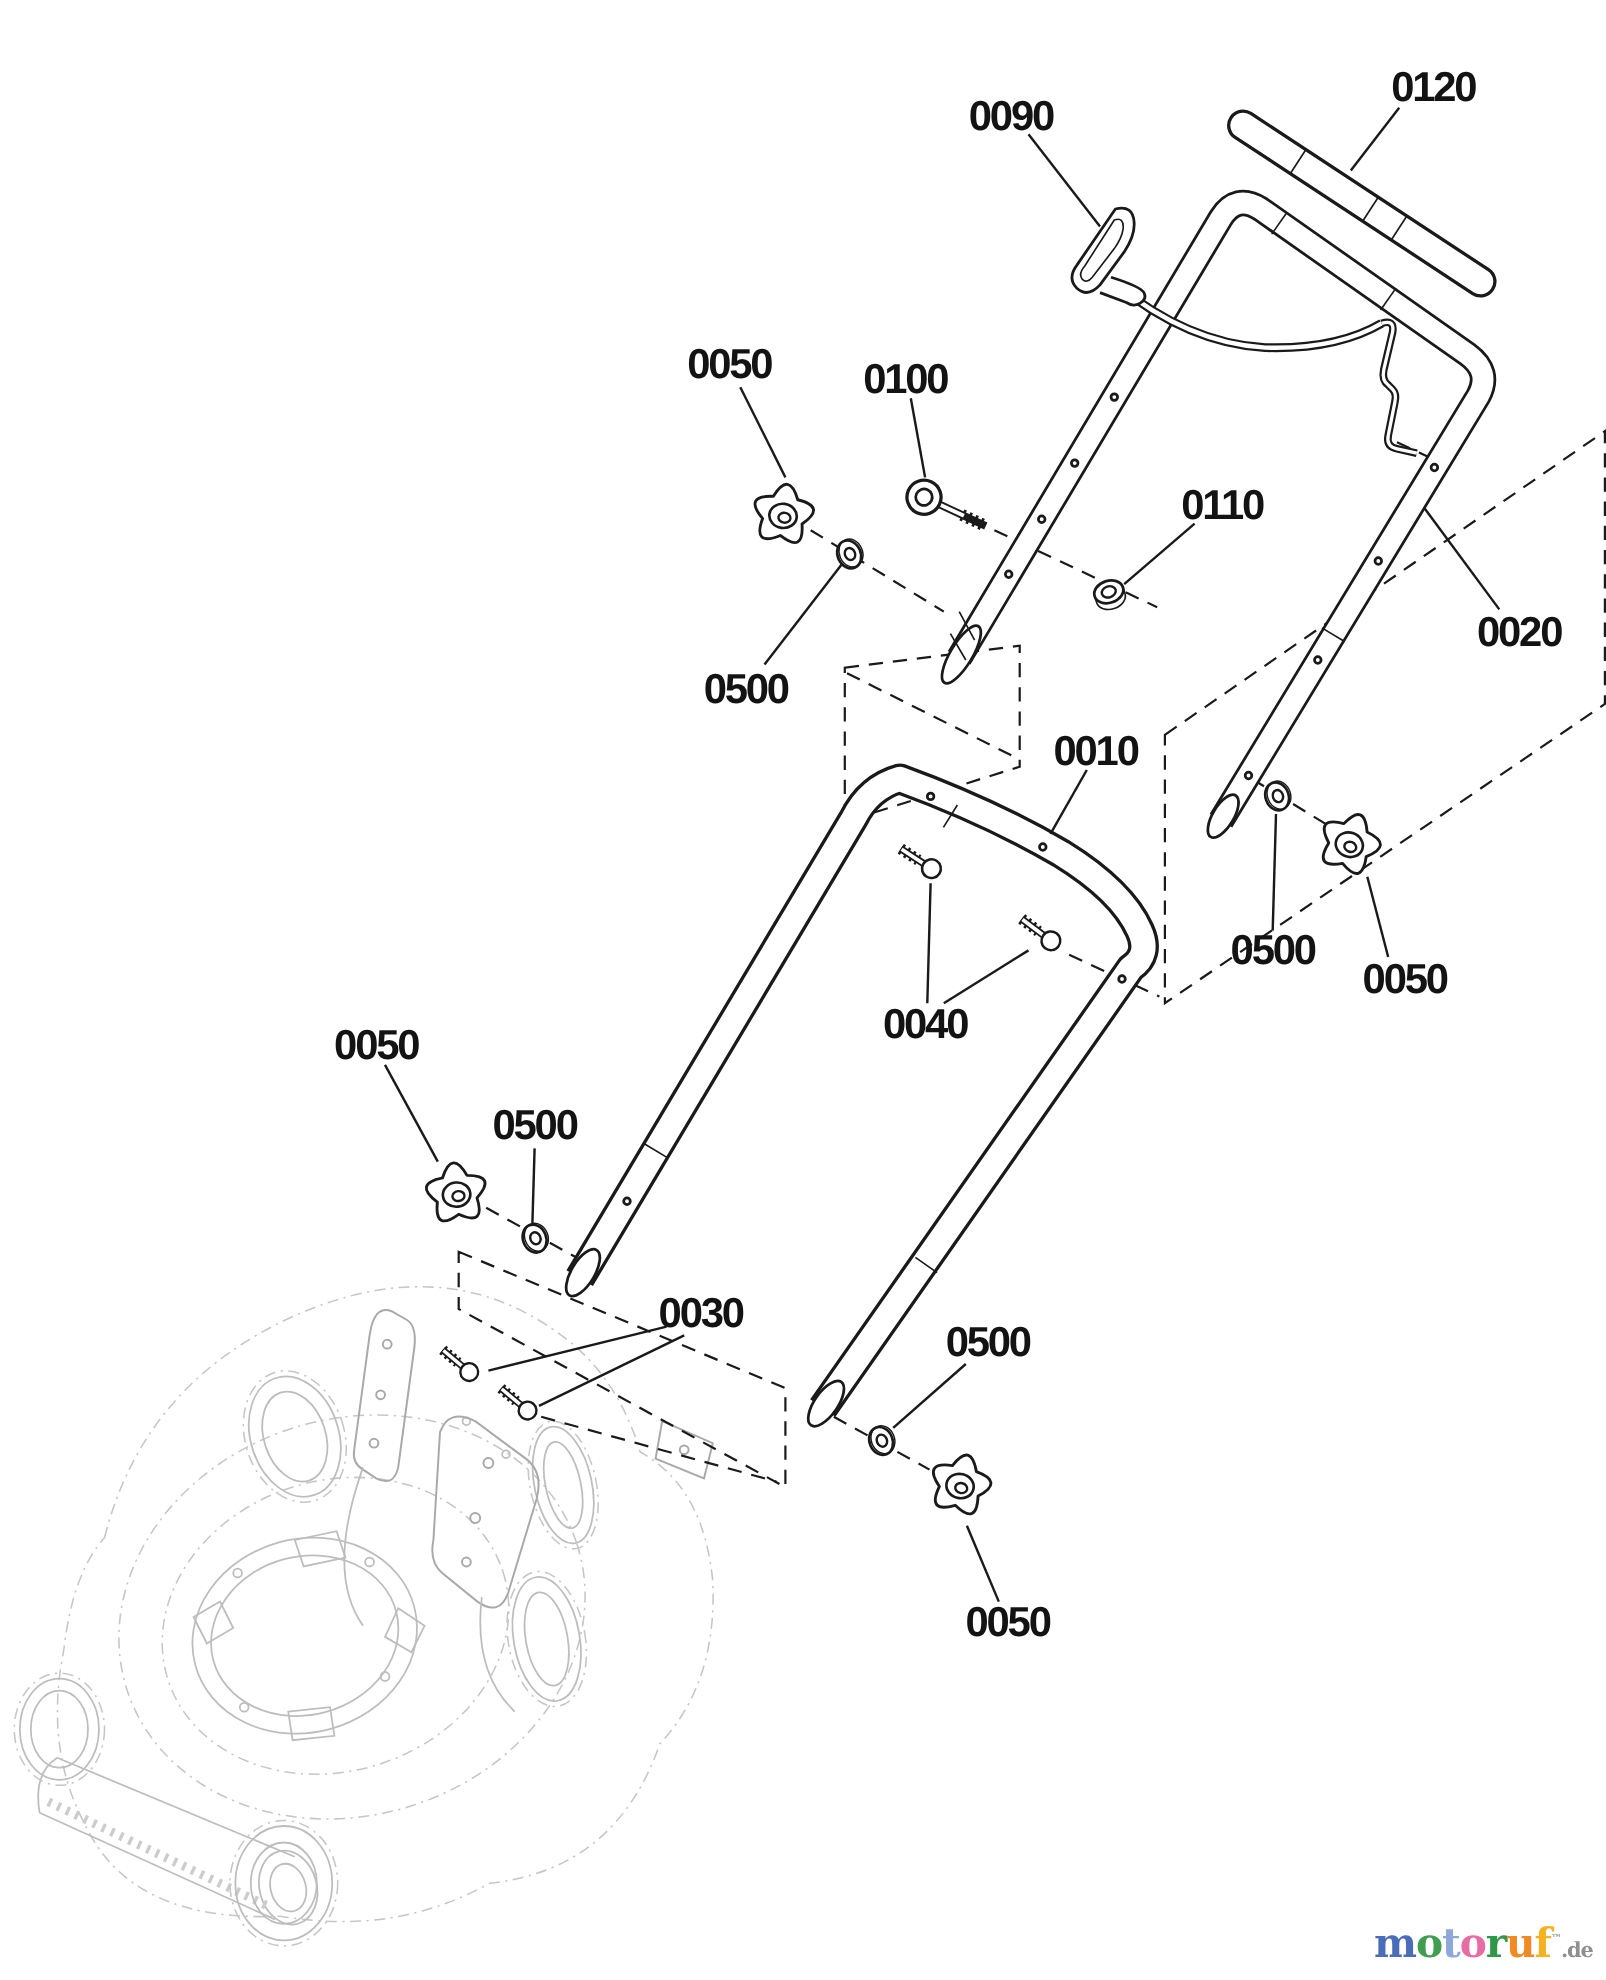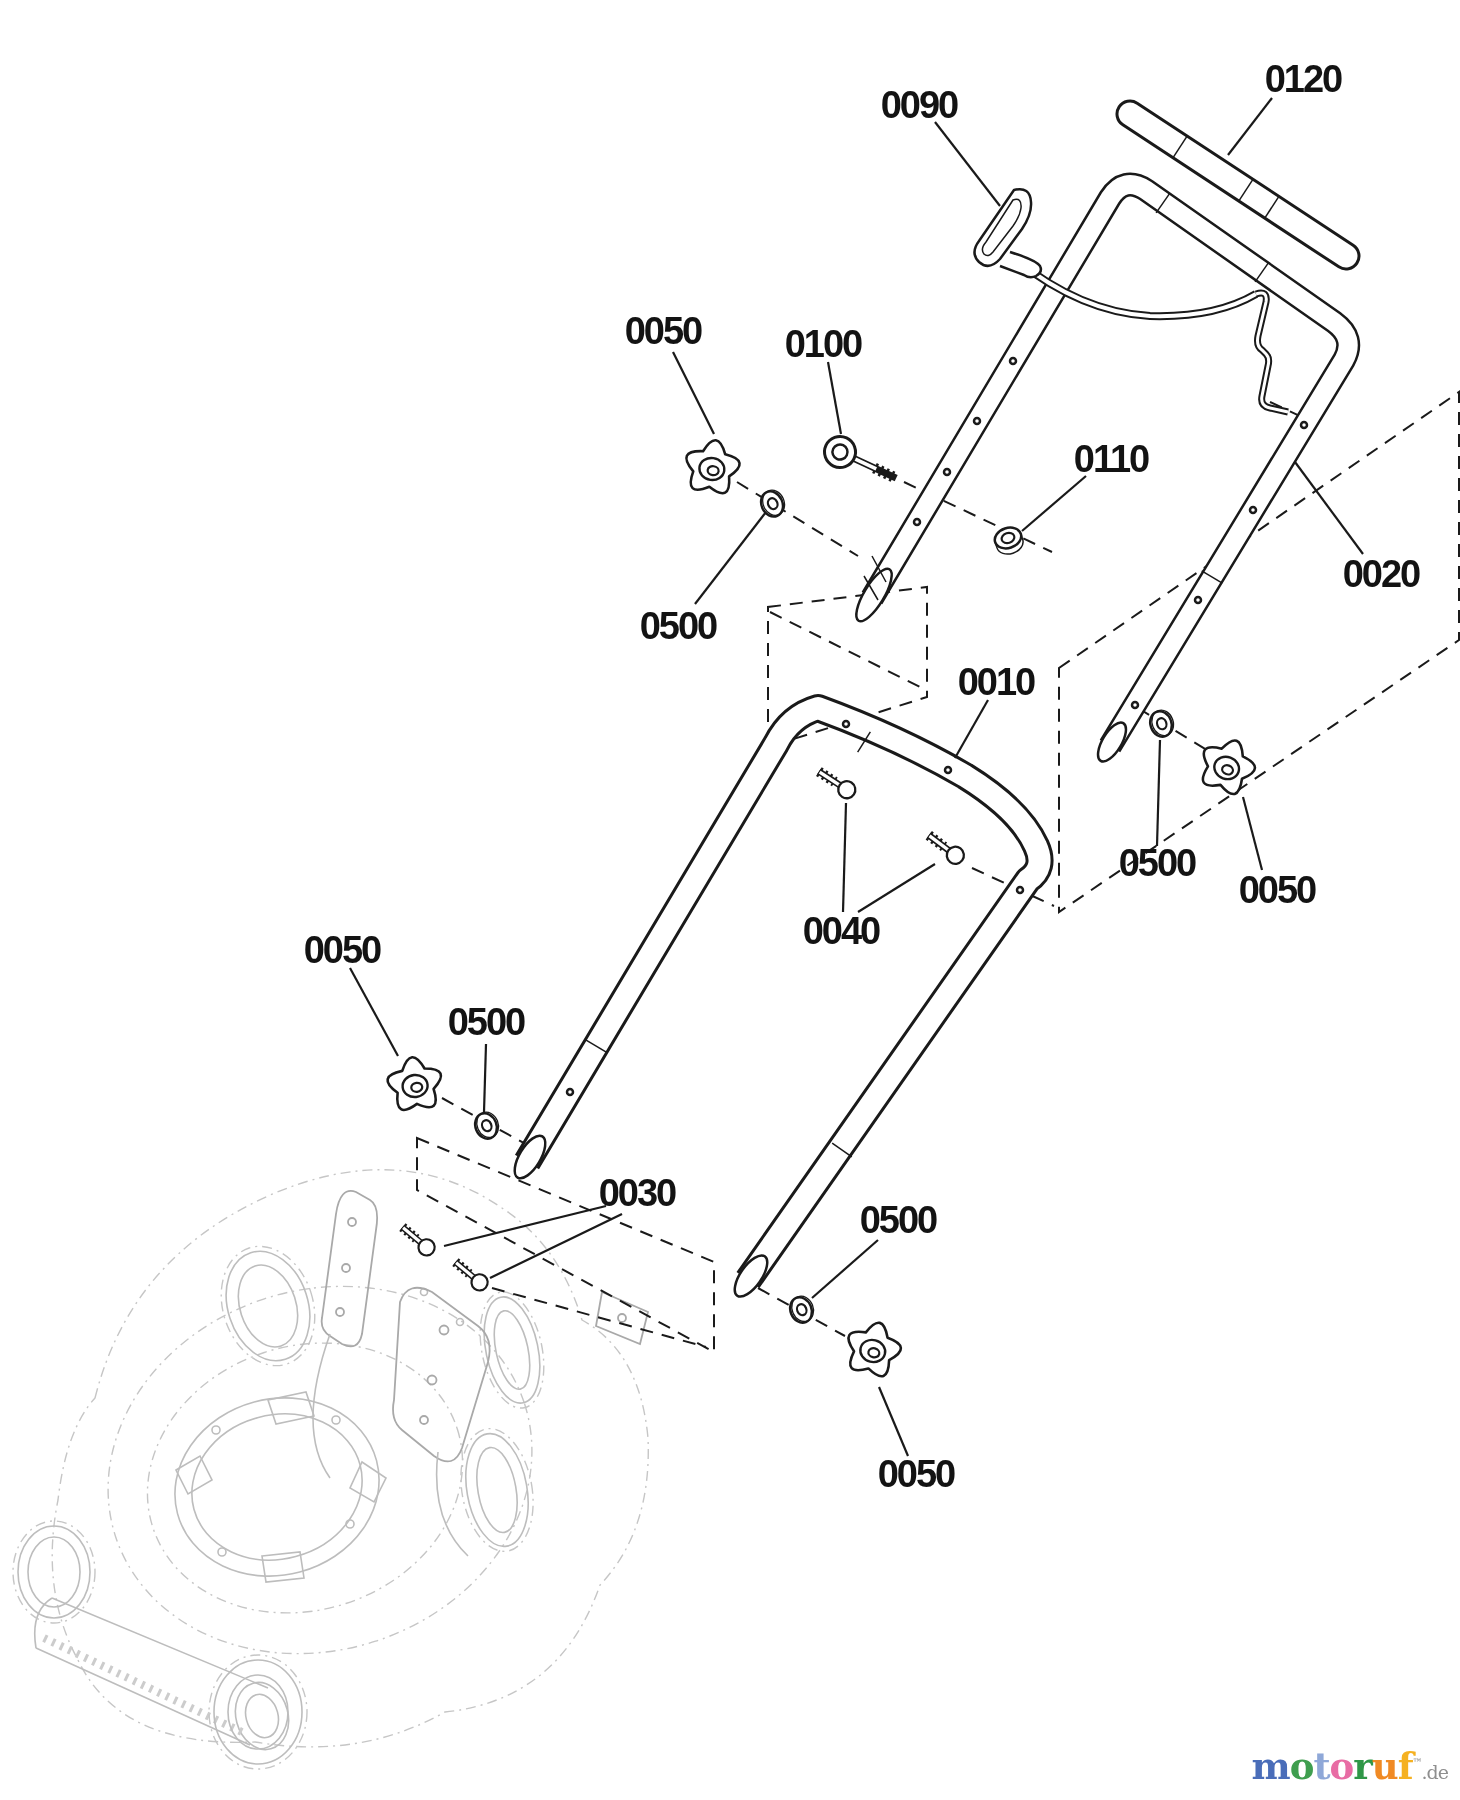--- a/index.html
+++ b/index.html
@@ -11,21 +11,21 @@
   .thin{stroke:#1a1a1a;stroke-width:1.5;fill:none;}
   .dash{stroke:#1a1a1a;stroke-width:2;fill:none;stroke-dasharray:13 9;}
   .part{fill:#ffffff;stroke:#1a1a1a;stroke-width:2.5;stroke-linejoin:round;}
   .ghost{stroke:#bdbdbd;fill:none;stroke-width:1.6;}
   .ghostd{stroke:#c6c6c6;fill:none;stroke-width:1.4;stroke-dasharray:10 5 2 5;}
   .ghostf{stroke:#a9a9a9;fill:none;stroke-width:1.8;}
   .plabel{font-family:"Liberation Sans",sans-serif;font-weight:bold;font-size:38px;
           letter-spacing:-2px;fill:#131313;text-anchor:middle;}
   .logo{position:absolute;right:12px;top:1748px;font-family:"DejaVu Serif",serif;
         font-weight:bold;font-size:37px;letter-spacing:-1px;line-height:1;white-space:nowrap;}
-  .logo .suffix{font-size:19px;font-weight:normal;}
+  .logo .suffix{font-size:19px;font-weight:bold;}
   .logo .tm{font-size:10px;vertical-align:super;color:#9a9a9a;}
 </style>
 </head>
 <body>
 
 <div class="canvas">
 <svg width="1460" height="1800" viewBox="0 0 1460 1800">
   <defs>
     <g id="knob">
       <path d="M -11.2 -15.4 Q 0 -40.5 11.2 -15.4 Q 38.5 -12.6 18.1 5.9 Q 23.8 32.8 0 19 Q -23.8 32.8 -18.1 5.9 Q -38.5 -12.6 -11.2 -15.4 Z" fill="#fff" stroke="#1a1a1a" stroke-width="2.6" stroke-linejoin="round"></path>

